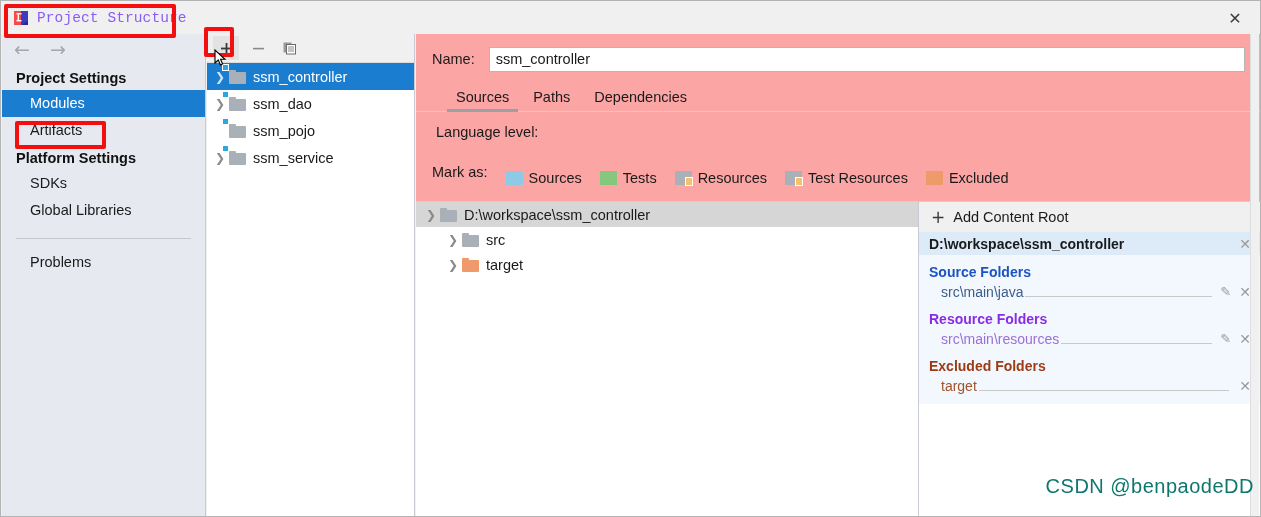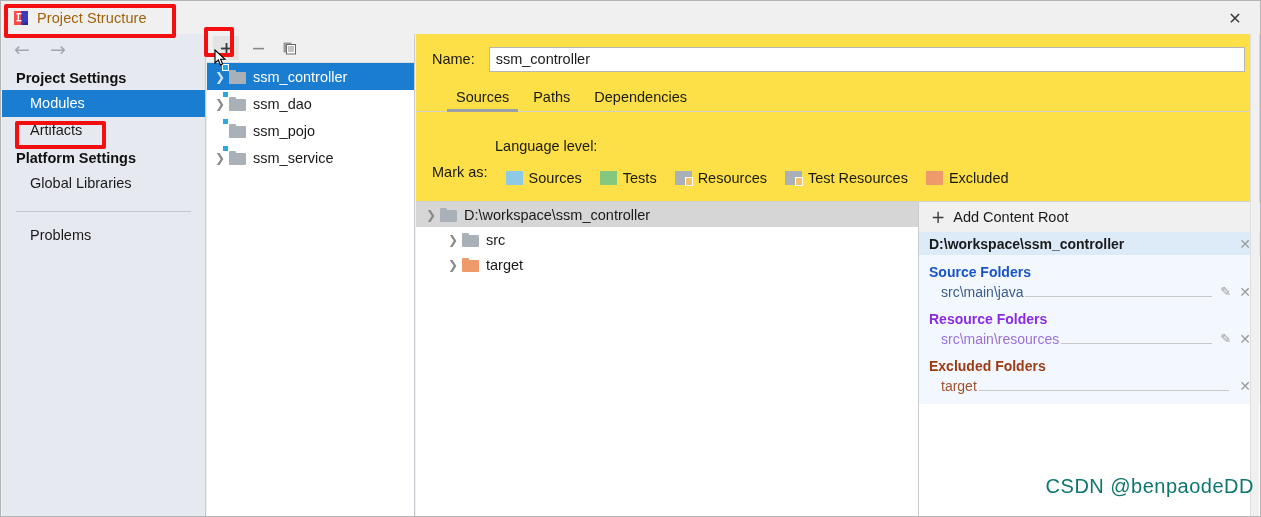--- a/index.html
+++ b/index.html
@@ -21,21 +21,21 @@
   .titlebar {
     position: absolute; left: 0; top: 0; width: 1261px; height: 33px;
     background: #f0f0f0;
     display: flex; align-items: center;
   }
   .title-icon {
     width: 16px; height: 16px; margin-left: 12px; margin-right: 8px;
     position: relative; flex: none;
   }
   .title-text {
-    font-size: 14.5px; color: #a16207; letter-spacing: .1px;
+    font-size: 14.5px; color: #8b5cf6; letter-spacing: .1px; font-family: Liberation Mono, monospace;
   }
   .close-btn {
     position: absolute; right: 14px; top: 6px;
     width: 26px; height: 22px;
     display: flex; align-items: center; justify-content: center;
     font-size: 16px; color: #3c3c3c; cursor: pointer;
     font-family: "DejaVu Sans", sans-serif;
   }
 
   
@@ -116,21 +116,21 @@
   }
   .badgelines {
     position:absolute; right:-1px; bottom:-1px; width:8px; height:9px;
     background:#f5c26b; border:1px solid #ffffff;
   }
 
   
   .detail {
     position: absolute; left: 415px; top: 33px;
     width: 845px; height: 483px;
-    background: #fde047;
+    background: #fca5a5;
   }
   .namerow {
     display: flex; align-items: center; height: 34px; padding: 0 16px 0 16px;
     margin-top: 8px;
   }
   .lbl { font-size: 14.5px; color: #1a1a1a; }
   .nameinput {
     flex: 1; margin-left: 14px; height: 25px;
     background: #ffffff; border: 1px solid #b6b6b6;
     font-size: 14.5px; color: #1a1a1a;
@@ -143,22 +143,22 @@
   }
   .tab {
     font-size: 14.5px; color: #1a1a1a; padding: 0 12px 6px 12px;
     cursor: pointer; position: relative;
   }
   .tab.active::after {
     content:''; position:absolute; left:3px; right:3px; bottom:-1px;
     height:3px; background:#9aa0a6;
   }
   .langrow {
-    display: flex; align-items: flex-end; height: 30px;
-    padding: 0 32px; margin-top: 12px; margin-left: 47px;
+    display: flex; align-items: flex-start; height: 30px;
+    padding: 0 20px; margin-top: 12px;
   }
   .combo {
     flex: 1; margin-left: 14px; height: 26px; max-width: 385px;
     background: #f0f0f0; border: 1px solid #b6b6b6;
     display: flex; align-items: center; justify-content: space-between;
     padding: 0 8px; font-size: 14.5px; color: #1a1a1a; cursor: pointer;
   }
   .caret { color: #5a5a5a; font-size: 11px; font-family: "DejaVu Sans", sans-serif; }
   .markrow {
     display: flex; height: 28px;
@@ -271,20 +271,21 @@
     <div class="navbtns">
       <span class="navarrow">←</span>
       <span class="navarrow">→</span>
     </div>
 
     <div class="side-group">Project Settings</div>
     <div class="side-item selected">Modules</div>
     <div class="side-item">Artifacts</div>
 
     <div class="side-group">Platform Settings</div>
+    <div class="side-item">SDKs</div>
     <div class="side-item">Global Libraries</div>
 
     <div class="side-sep"></div>
     <div class="side-item">Problems</div>
   </div>
 
   <div class="modcol">
     <div class="modtoolbar">
       <span class="tb-btn active">
         <svg width="13" height="13" viewBox="0 0 13 13">

